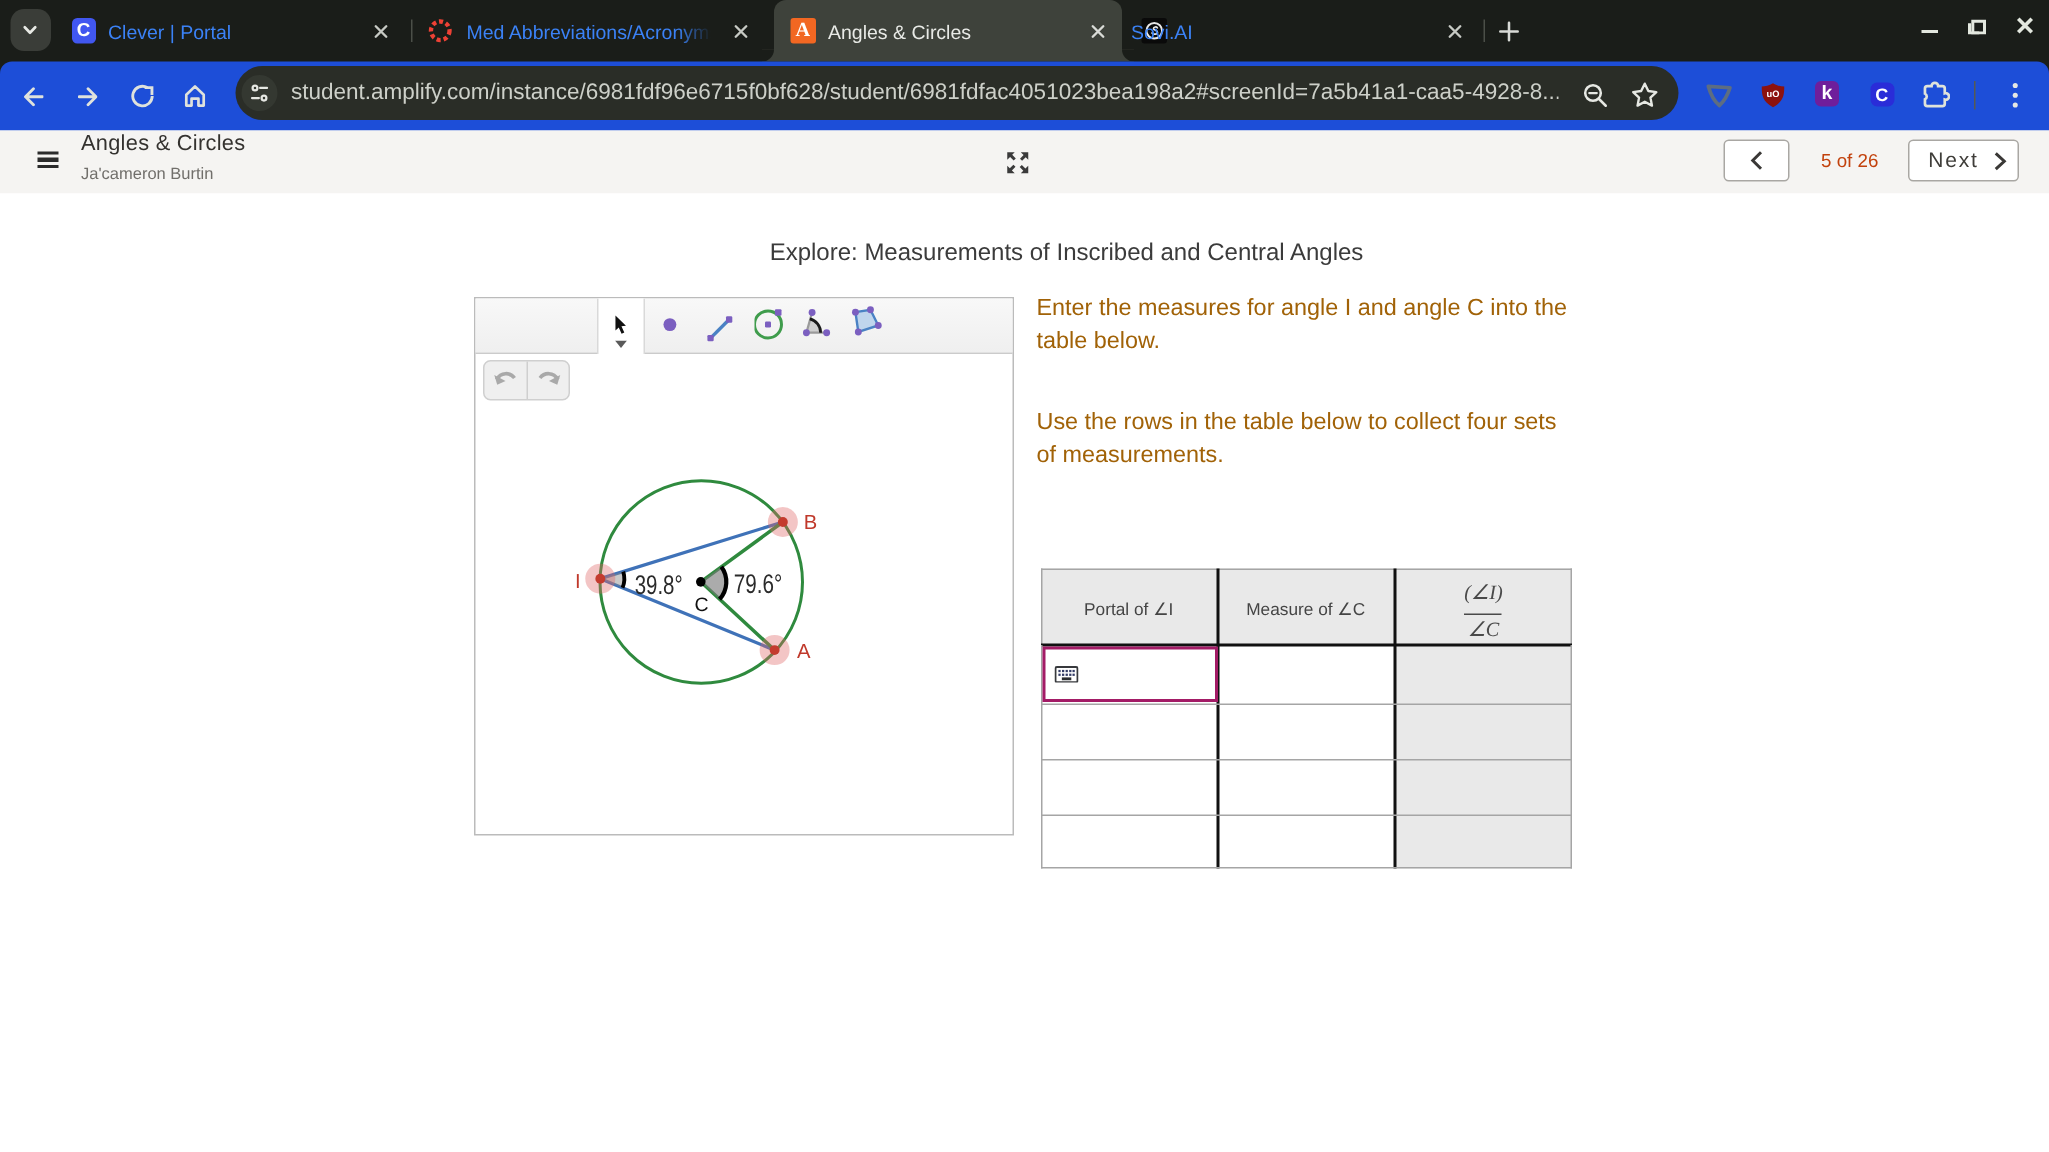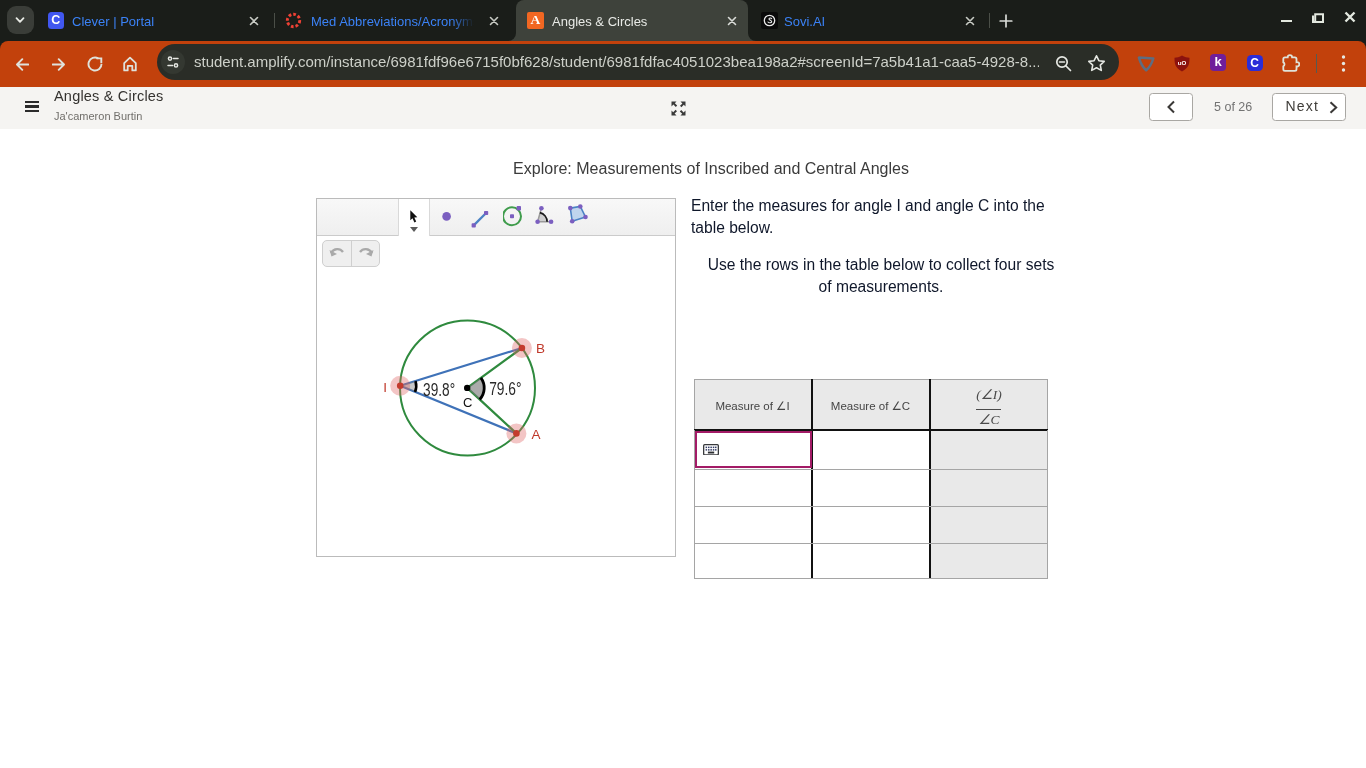--- a/index.html
+++ b/index.html
@@ -1,21 +1,21 @@
 <!DOCTYPE html>
 <html><head>
 <meta charset="utf-8">
 <style>
   * { margin:0; padding:0; box-sizing:border-box; }
   html,body { width:1366px; height:768px; overflow:hidden; background:#fff;
     font-family:"Liberation Sans", sans-serif; }
   .abs { position:absolute; }
   
   #tabbar { position:absolute; left:0; top:0; width:1366px; height:52px; background:#1a1d19; }
-  #toolbar { position:absolute; left:0; top:41px; width:1366px; height:45.5px; background:#c2410c; border-radius:8px 8px 0 0; }
+  #toolbar { position:absolute; left:0; top:41px; width:1366px; height:45.5px; background:#1d4ed8; border-radius:8px 8px 0 0; }
   .tabtitle { font-size:13px; color:#3b82f6; white-space:nowrap; line-height:15px; }
   
   #pagehead { position:absolute; left:0; top:86.5px; width:1366px; height:42.5px; background:#f5f4f2; }
   #content { position:absolute; left:0; top:129px; width:1366px; height:639px; background:#fff; }
 </style>
 </head>
 <body>
 
 <div id="tabbar">
 
@@ -50,21 +50,21 @@
   <svg class="abs" style="left:725px; top:14px;" width="14" height="14" viewBox="0 0 14 14">
       <path d="M3.5 3.5 L10.5 10.5 M10.5 3.5 L3.5 10.5" stroke="#dadcd8" stroke-width="1.6" stroke-linecap="round"></path>
     </svg>
 
   <div class="abs" style="left:761px; top:12px; width:17px; height:17px; background:#0a0a0a; border-radius:2px;">
     <svg class="abs" style="left:2px; top:2px;" width="13" height="13" viewBox="0 0 13 13">
         <circle cx="6.5" cy="6.5" r="5.2" fill="none" stroke="#e8e8e8" stroke-width="1.3"></circle>
         <path d="M8.6 4.6 C8 3.6 6 3.8 6 5 C6 6.3 8.8 6.2 8.7 7.6 C8.6 9 5.8 9.2 5 8" stroke="#e8e8e8" stroke-width="1.1" fill="none" stroke-linecap="round"></path>
       </svg>
   </div>
-  <div class="abs tabtitle" style="left:784px; top:14px;">Sovi.AI</div>
+  <div class="abs tabtitle" style="left:754px; top:14px;">Sovi.AI</div>
   <svg class="abs" style="left:963px; top:14px;" width="14" height="14" viewBox="0 0 14 14">
       <path d="M3.5 3.5 L10.5 10.5 M10.5 3.5 L3.5 10.5" stroke="#c7cac4" stroke-width="1.6" stroke-linecap="round"></path>
     </svg>
   <div class="abs" style="left:989px; top:13px; width:1px; height:15px; background:#4b4f48;"></div>
 
   <svg class="abs" style="left:999px; top:14px;" width="14" height="14" viewBox="0 0 14 14">
       <path d="M7 1.2 L7 12.8 M1.2 7 L12.8 7" stroke="#d8dad6" stroke-width="1.7" stroke-linecap="round"></path>
     </svg>
 
   <div class="abs" style="left:1281px; top:19.5px; width:11px; height:2.6px; background:#e3e8df;"></div>
@@ -156,21 +156,21 @@
         <path d="M9.5 0.5 L14.5 0.5 L14.5 5.5 L12.8 3.8 L10.4 6.2 L9 4.8 L11.4 2.4 Z"></path>
         <path d="M14.5 9.5 L14.5 14.5 L9.5 14.5 L11.2 12.8 L8.8 10.4 L10.2 9 L12.6 11.4 Z"></path>
         <path d="M5.5 14.5 L0.5 14.5 L0.5 9.5 L2.2 11.2 L4.6 8.8 L6 10.2 L3.6 12.6 Z"></path>
       </g>
   </svg>
 
   <div class="abs" style="left:1149px; top:6.2px; width:44px; height:28.6px; background:#fff; border:1px solid #a9a7a3; border-radius:3.5px;"></div>
   <svg class="abs" style="left:1166px; top:13px;" width="10" height="14" viewBox="0 0 10 14">
       <path d="M8 1.5 L2.5 7 L8 12.5" stroke="#3a3836" stroke-width="2" fill="none"></path>
     </svg>
-  <div class="abs" style="left:1214px; top:14.3px; font-size:12.5px; line-height:12.5px; color:#737373;">5 of 26</div>
+  <div class="abs" style="left:1214px; top:14.3px; font-size:12.5px; line-height:12.5px; color:#c2410c;">5 of 26</div>
 
   <div class="abs" style="left:1271.5px; top:6.2px; width:74px; height:28.6px; background:#fff; border:1px solid #a9a7a3; border-radius:3.5px;"></div>
   <div class="abs" style="left:1285.5px; top:12.8px; font-size:14px; line-height:14px; letter-spacing:1.2px; color:#3f3d39;">Next</div>
   <svg class="abs" style="left:1329px; top:14px;" width="9" height="13" viewBox="0 0 9 13">
       <path d="M1.5 1.2 L7.2 6.5 L1.5 11.8" stroke="#3a3836" stroke-width="2" fill="none"></path>
     </svg>
 </div>
 
 <div id="content">
   <div class="abs" style="left:0; top:31px; width:1366px; text-align:center; font-size:16px; color:#3b3b3b;margin-left:28px;">Explore: Measurements of Inscribed and Central Angles</div>
@@ -255,23 +255,23 @@
 
       <text x="106.1" y="158.8" font-size="18" fill="#2a2a2a" font-family="Liberation Sans" textLength="32" lengthAdjust="spacingAndGlyphs">39.8°</text>
       <text x="172.2" y="158.3" font-size="18" fill="#2a2a2a" font-family="Liberation Sans" textLength="32.3" lengthAdjust="spacingAndGlyphs">79.6°</text>
       <text x="146" y="170.4" font-size="13" fill="#111" font-family="Liberation Sans">C</text>
       <text x="218.9" y="115.8" font-size="13.5" fill="#c0392b" font-family="Liberation Sans">B</text>
       <text x="214.4" y="201.5" font-size="13.5" fill="#c0392b" font-family="Liberation Sans">A</text>
       <text x="66.3" y="155" font-size="13.5" fill="#c0392b" font-family="Liberation Sans">I</text>
     </svg>
   </div>
 
-  <div class="abs" style="left:691px; top:66px; width:380px; font-size:15.6px; line-height:21.9px; color:#0f172a;">
+  <div class="abs" style="left:691px; top:66px; width:380px; font-size:15.6px; line-height:21.9px; color:#a16207;">
     <div>Enter the measures for angle I and angle C into the<br>table below.</div>
-    <div style="margin-top:15px;text-align:center;">Use the rows in the table below to collect four sets<br>of measurements.</div>
+    <div style="margin-top:32px;">Use the rows in the table below to collect four sets<br>of measurements.</div>
   </div>
 
   <div class="abs" id="tbl" style="left:693.5px; top:250px; width:354px; height:200px;">
 
     <div class="abs" style="left:0; top:0; width:354px; height:51px; background:#e9e9e9; border-top:1px solid #a5a5a5; border-left:1px solid #a5a5a5; border-right:1px solid #a5a5a5;"></div>
 
     <div class="abs" style="left:236px; top:51px; width:118px; height:149px; background:#e9e9e9;"></div>
 
     <div class="abs" style="left:0; top:50px; width:354px; height:2px; background:#111;"></div>
 
@@ -279,21 +279,21 @@
     <div class="abs" style="left:235px; top:0; width:2px; height:200px; background:#111;"></div>
 
     <div class="abs" style="left:0; top:51px; width:1px; height:149px; background:#a5a5a5;"></div>
     <div class="abs" style="left:353px; top:51px; width:1px; height:149px; background:#a5a5a5;"></div>
     <div class="abs" style="left:0; top:199px; width:354px; height:1px; background:#a5a5a5;"></div>
 
     <div class="abs" style="left:0; top:89.5px; width:354px; height:1px; background:#a5a5a5;"></div>
     <div class="abs" style="left:0; top:126.5px; width:354px; height:1px; background:#a5a5a5;"></div>
     <div class="abs" style="left:0; top:163.5px; width:354px; height:1px; background:#a5a5a5;"></div>
 
-    <div class="abs" style="left:0; top:20px; width:118px; text-align:center; font-size:11.5px; color:#454545;">Measure of ∠I</div>
+    <div class="abs" style="left:0; top:20px; width:118px; text-align:center; font-size:11.5px; color:#454545;">Portal of ∠I</div>
     <div class="abs" style="left:118px; top:20px; width:118px; text-align:center; font-size:11.5px; color:#454545;">Measure of ∠C</div>
 
     <div class="abs" style="left:237px; top:7px; width:117px; text-align:center; font-size:13.5px; color:#4a4a4a; font-family:'Liberation Serif',serif; font-style:italic;">(∠I)</div>
     <div class="abs" style="left:282.5px; top:29.5px; width:25px; height:1.2px; background:#4a4a4a;"></div>
     <div class="abs" style="left:237px; top:32px; width:117px; text-align:center; font-size:13.5px; color:#4a4a4a; font-family:'Liberation Serif',serif; font-style:italic;">∠C</div>
 
     <div class="abs" style="left:1px; top:52px; width:117px; height:37px; border:2.5px solid #a31b66;"></div>
 
     <svg class="abs" style="left:9.5px; top:64.5px;" width="16" height="11.5" viewBox="0 0 16 11.5">
       <rect x="0.65" y="0.65" width="14.7" height="10.2" rx="1" fill="#fff" stroke="#37393c" stroke-width="1.3"></rect>

